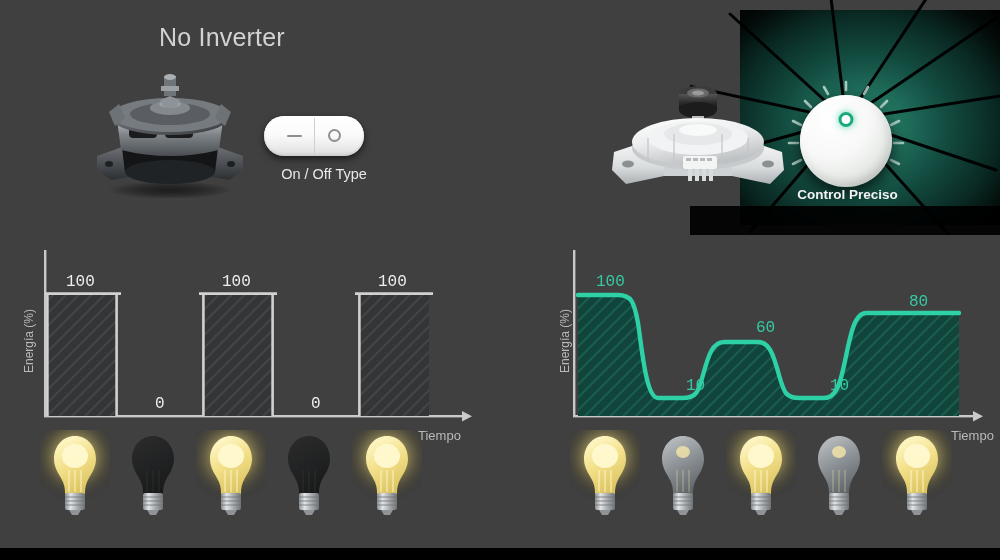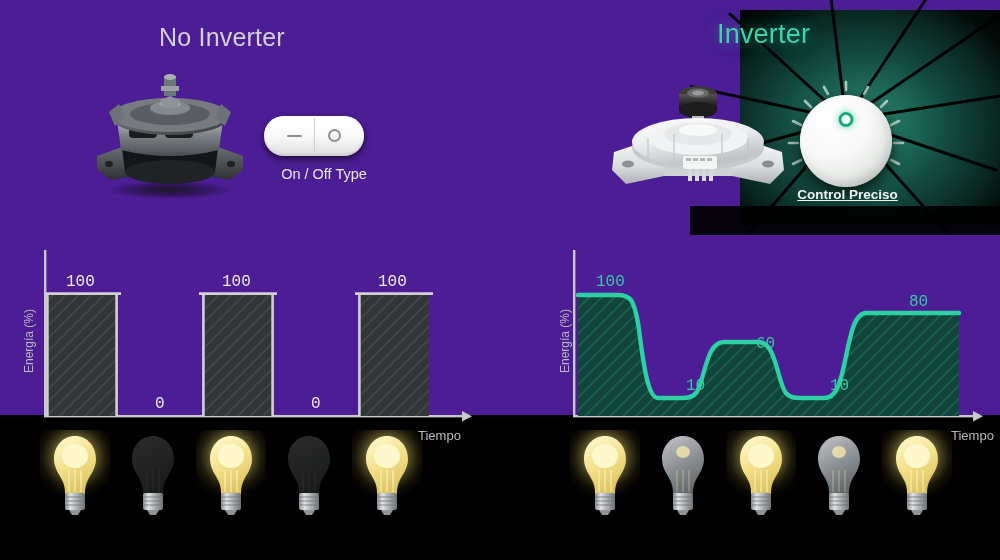--- a/index.html
+++ b/index.html
@@ -2,21 +2,21 @@
 <html><head>
 <meta charset="utf-8">
 <style>
   * { box-sizing: border-box; margin: 0; padding: 0; }
   html, body {
     width: 1000px; height: 560px;
     background: #000;
     font-family: "Liberation Sans", sans-serif;
     overflow: hidden;
   }
-  .stage { position: relative; width: 1000px; height: 415px; background:#4c1d95; }
+  .stage { position: relative; width: 1000px; height: 548px; background:#404040; }
 
   
   .panel-title {
     position: absolute;
     font-size: 25px;
     letter-spacing: .2px;
     white-space: nowrap;
   }
   #title-left  { left: 159px; top: 23px; color: #d2d2d2; }
   #title-right { left: 717px; top: 19px; color: #3ed3ab; font-size: 27px;
@@ -41,21 +41,21 @@
                 inset 2px 3px 6px rgba(255,255,255,.85);
   }
   .knob-led {
     position:absolute; left:50%; top:17px; transform:translateX(-50%);
     width:15px; height:15px; border-radius:50%;
     border:3.2px solid #1aa87c;
     box-shadow: 0 0 7px rgba(26,200,150,.75);
   }
   .knob-caption {
     position:absolute; left:795px; top:187px; width:105px; text-align:center;
-    font-size:13.5px; font-weight:bold; color:#f2f2f2; white-space:nowrap;text-decoration:underline;
+    font-size:13.5px; font-weight:bold; color:#f2f2f2; white-space:nowrap;
   }
 
   
   .pill {
     position:absolute; left:264px; top:116px; width:100px; height:40px;
     border-radius:20px;
     background: linear-gradient(180deg,#ffffff 0%,#fbfbfb 45%,#ebebeb 78%,#dcdcdc 100%);
     box-shadow: 0 3px 7px rgba(0,0,0,.6), inset 0 -2px 3px rgba(0,0,0,.07),
                 inset 0 2px 2px rgba(255,255,255,.9);
   }
@@ -114,21 +114,20 @@
         <line x1="156" y1="120" x2="-4" y2="164"></line>
         <line x1="156" y1="120" x2="60" y2="232"></line>
         <line x1="156" y1="120" x2="260" y2="236"></line>
       </g>
 
       <path d="M0 206 L310 206 L310 235 L0 235 Z" fill="#000" opacity="0.92"></path>
     </svg>
   </div>
 
   <div class="panel-title" id="title-left">No Inverter</div>
-  <div class="panel-title" id="title-right">Inverter</div>
 
   <svg style="position:absolute;left:85px;top:68px;width:170px;height:130px" viewBox="0 0 170 130">
     <defs>
       <linearGradient id="mdTop" x1="0" y1="0" x2="1" y2="1">
         <stop offset="0%" stop-color="#8c9094"></stop>
           <stop offset="45%" stop-color="#5e6266"></stop>
         <stop offset="100%" stop-color="#3a3d40"></stop>
       </linearGradient>
       <linearGradient id="mdBand" x1="0" y1="0" x2="0" y2="1">
         <stop offset="0%" stop-color="#b9bdc0"></stop>
@@ -343,21 +342,21 @@
                C270,97 274,112 279,130
                C284,148 286,153 300,153
                L324,153
                C336,153 340,140 345,116
                C350,92 354,68 366,68
                L459,68"></path>
     </svg>
     <div class="axis-ylabel" id="ylab-right">Energía (%)</div>
     <div class="dval teal" style="left:96px;  top:28px;">100</div>
     <div class="dval teal" style="left:186px; top:132px;">10</div>
-    <div class="dval teal" style="left:256px; top:90px;">60</div>
+    <div class="dval teal" style="left:256px; top:74px;">60</div>
     <div class="dval teal" style="left:330px; top:132px;">10</div>
     <div class="dval teal" style="left:409px; top:48px;">80</div>
   </div>
   <div class="axis-xlabel" id="xlab-right">Tiempo</div>
 
   <div class="bulb-row" id="bulbs-left" style="left:40px;width:420px">
       <div class="bulb" style="left:0px;top:0">
   <svg viewBox="0 0 70 92" width="70" height="92">
     <defs>
       <radialGradient id="glbulbs-left0" cx="50%" cy="42%" r="50%">

